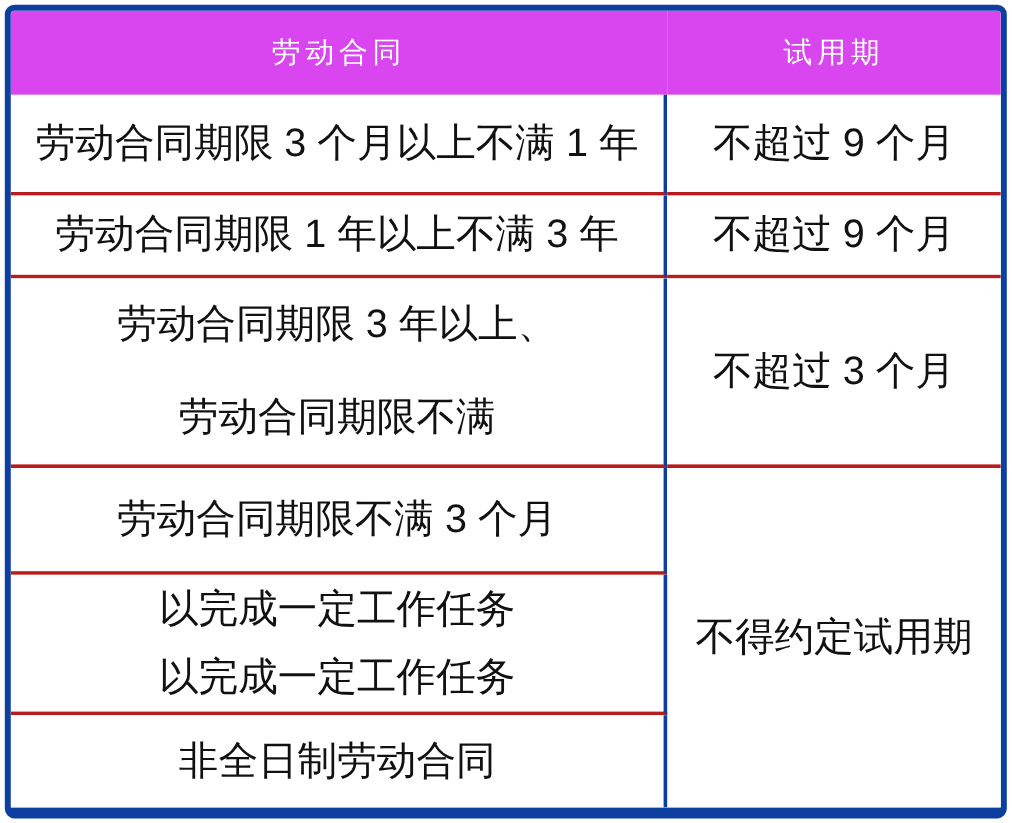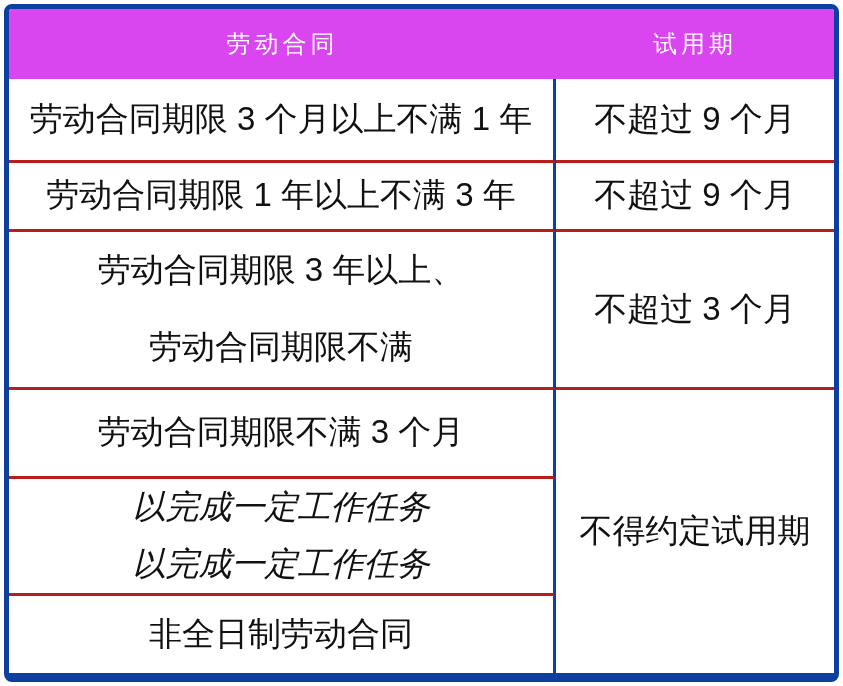--- a/index.html
+++ b/index.html
@@ -53,21 +53,21 @@
     color: #111111;
     font-size: 33px;
     background: #ffffff;
   }
   td.b-right  { border-right: 3px solid #0C3F9F; }
   td.b-bottom { border-bottom: 3px solid #b91c1c; }
 
   .h-single { height: 77px; }
   .h-single2 { height: 64px; }
   .h-tall   { height: 145px; }
-  .h-tall2  { height: 108px; font-style: italic; }
+  .h-tall2  { height: 108px; }
   .h-row4   { height: 82px; margin-top: 38px; }
   .h-last   { height: 71px; }
 
   .cell-lines {
     display: flex;
     flex-direction: column;
     justify-content: space-around;
     height: 100%;
   }
   .cell-lines span { display: block; }

